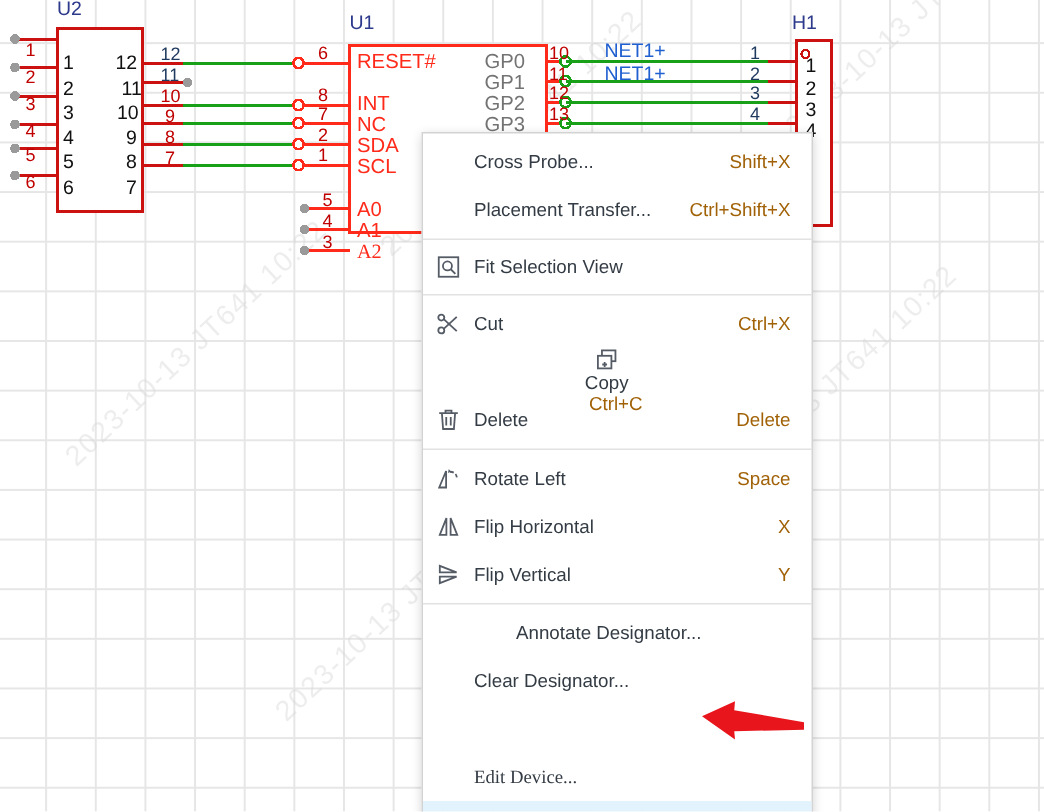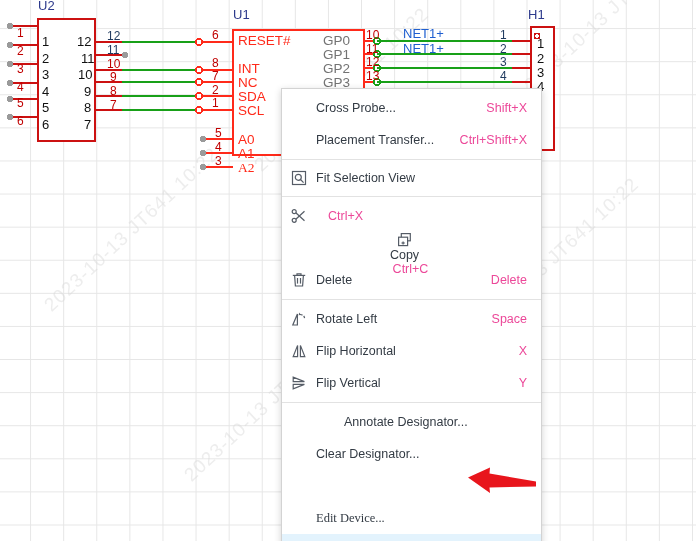--- a/index.html
+++ b/index.html
@@ -75,21 +75,21 @@
     position:relative;display:flex;align-items:center;
     height:28px;padding:0 14px 0 0;
     color:#333b44;font-size:12.5px;
     cursor:default;white-space:nowrap;
   }
   .mi .ico{
     width:34px;min-width:34px;height:28px;
     display:flex;align-items:center;justify-content:center;
   }
   .mi .lbl{flex:1;}
-  .mi .acc{color:#ec4899;font-size:12.5px;padding-left:12px;}
+  .mi .acc{color:#a16207;font-size:12.5px;padding-left:12px;}
   .mi.sel{background:#e3f3fd;}
   .msep{height:1px;background:#e2e2e2;margin:0;}
   .grp{padding:3px 0;}
 
   
   #arrow{position:absolute;left:466px;top:466px;z-index:40;}
 </style>
 </head>
 <body>
 
@@ -297,20 +297,21 @@
     <div class="grp">
       <div class="mi" style="height:32px;">
         <span class="ico">
           <svg width="16" height="16" viewBox="0 0 16 16" fill="none" stroke="#555c66" stroke-width="1.2">
             <circle cx="3.2" cy="12.3" r="2"></circle>
             <circle cx="3.2" cy="3.7" r="2"></circle>
             <line x1="4.8" y1="11.2" x2="13.5" y2="3.2"></line>
             <line x1="4.8" y1="4.8" x2="13.5" y2="12.8"></line>
           </svg>
         </span>
+        <span class="lbl">Cut</span>
         <span class="acc">Ctrl+X</span>
       </div>
       <div class="mi" style="height:32px;flex-direction:column;">
         <span class="ico">
           <svg width="16" height="16" viewBox="0 0 16 16" fill="none" stroke="#555c66" stroke-width="1.2">
             <rect x="4.3" y="1.6" width="9" height="7.2"></rect>
             <rect x="1.6" y="5.2" width="9" height="8.4" fill="#fff"></rect>
             <line x1="6.1" y1="9.4" x2="6.1" y2="12.6"></line>
             <line x1="4.5" y1="11" x2="7.7" y2="11"></line>
           </svg>

